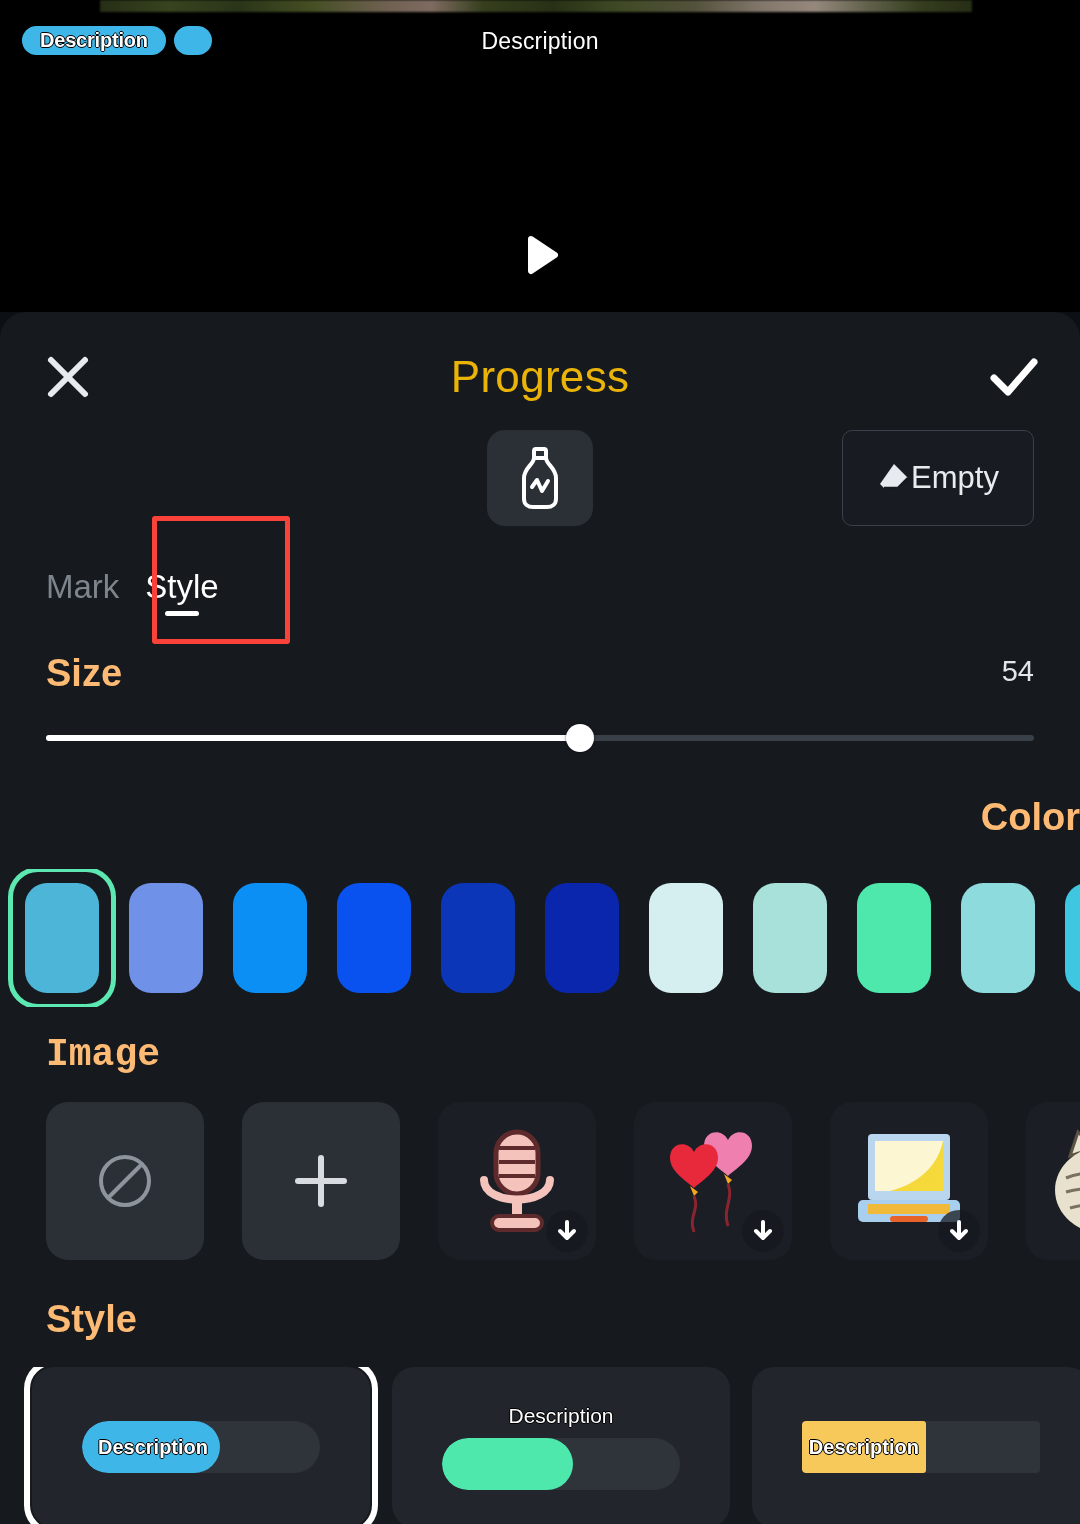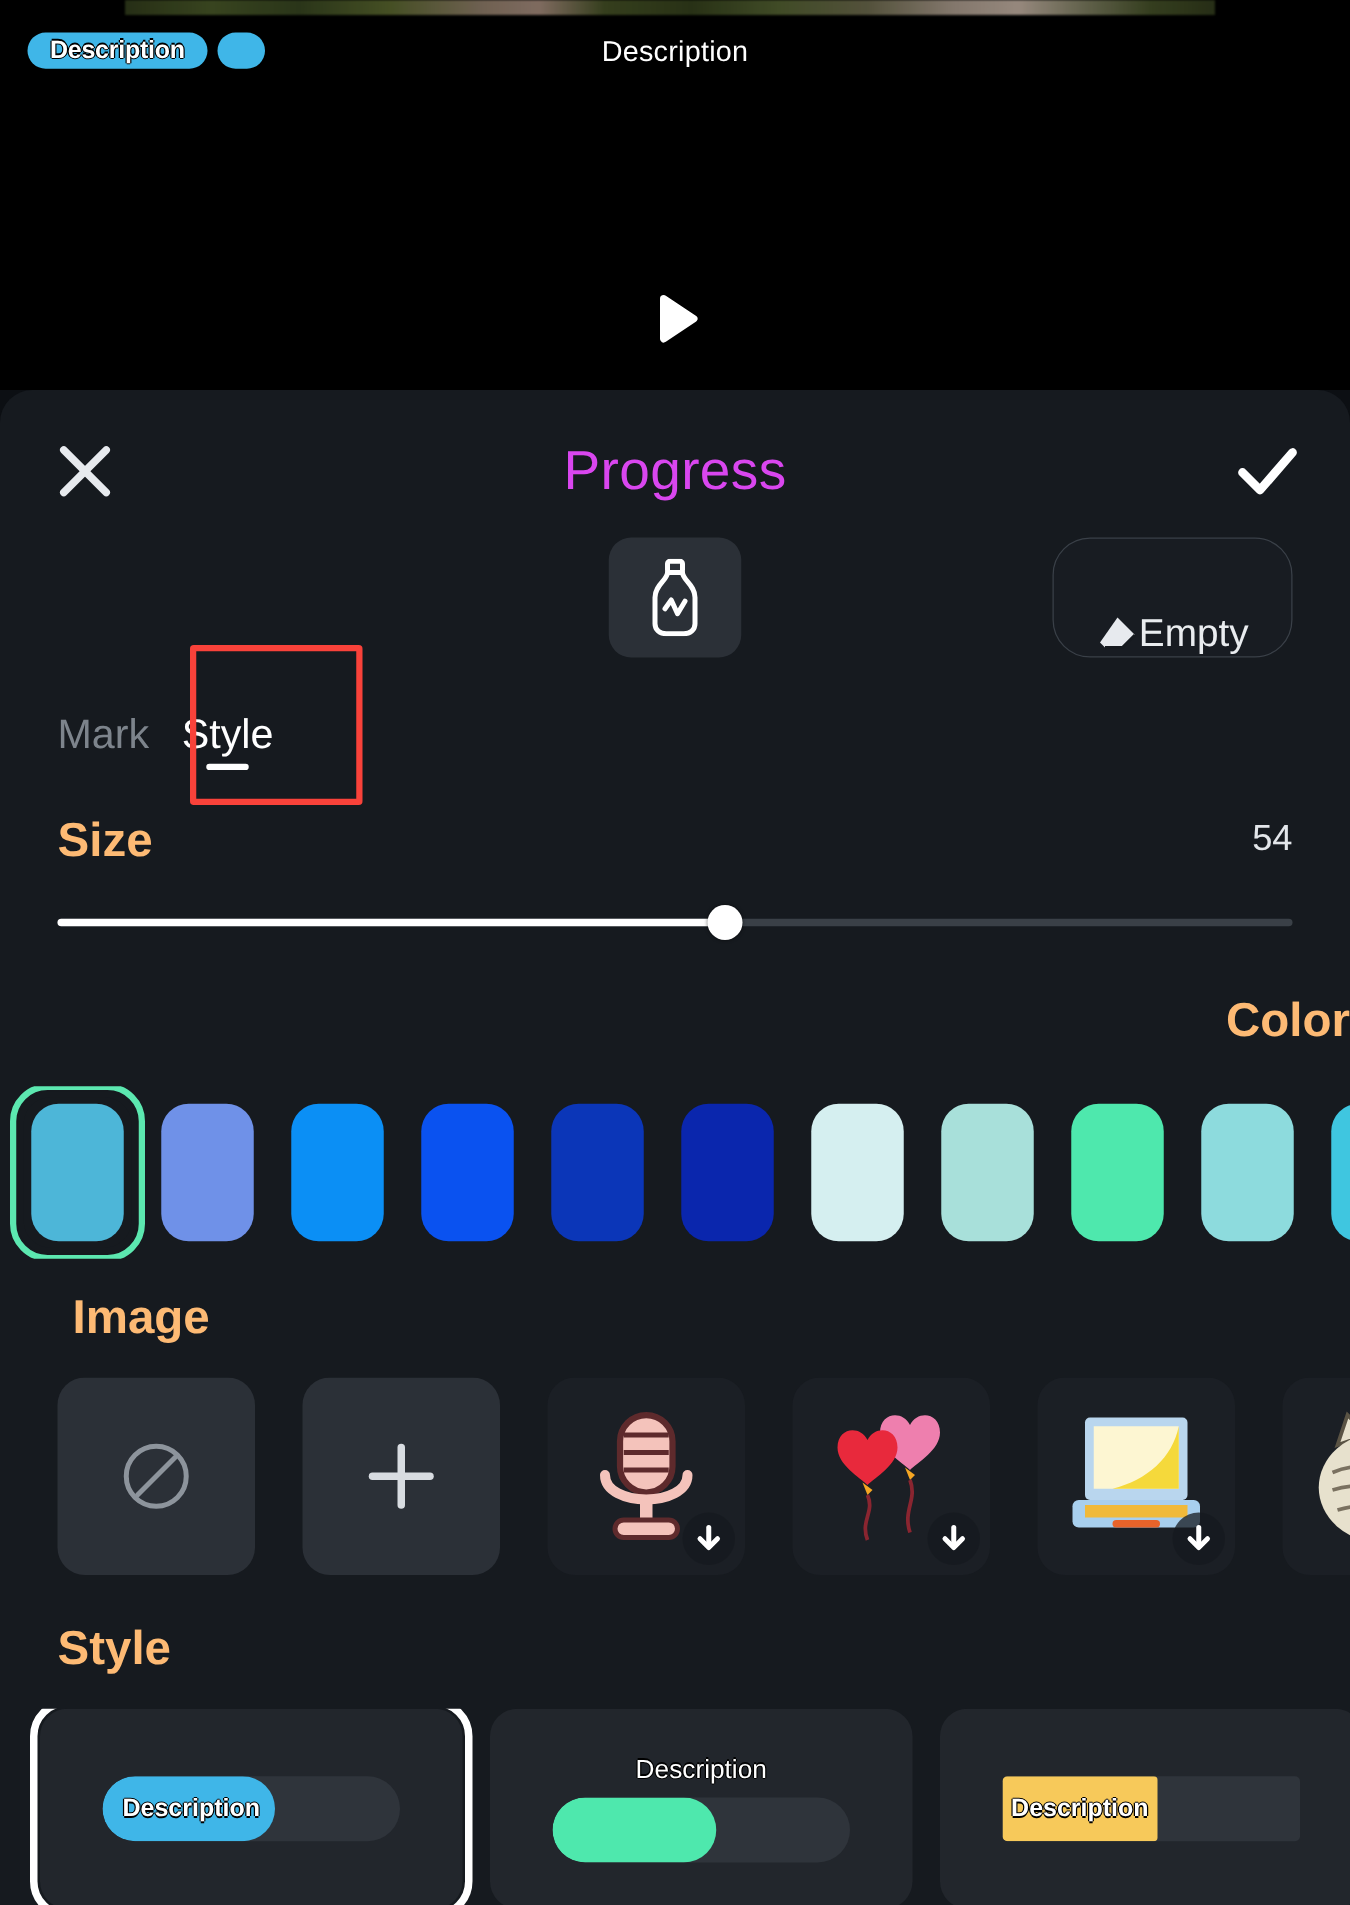--- a/index.html
+++ b/index.html
@@ -60,34 +60,34 @@
     border-top-left-radius: 26px; border-top-right-radius: 26px;
   }
 
   .sheet-head {
     position: relative; height: 118px;
   }
   .icon-close { position: absolute; left: 45px; top: 42px; width: 46px; height: 46px; cursor: pointer; }
   .icon-check { position: absolute; right: 40px; top: 42px; width: 52px; height: 46px; cursor: pointer; }
   .sheet-title {
     position: absolute; left: 0; right: 0; top: 40px; text-align: center;
-    font-size: 44px; color: #d946ef; letter-spacing: 0.3px;
+    font-size: 44px; color: #eab308; letter-spacing: 0.3px;
   }
 
   
   .tool-row { position: relative; height: 104px; }
   .bottle-btn {
     position: absolute; left: 487px; top: 0; width: 106px; height: 96px;
     background: #2b3037; border-radius: 18px;
     display: flex; align-items: center; justify-content: center; cursor: pointer;
   }
   .empty-btn {
     position: absolute; right: 46px; top: 0; width: 192px; height: 96px;
-    border: 1.5px solid #3a4048; border-radius: 30px; background: #181c22;
-    display: flex; align-items: flex-end; justify-content: center; cursor: pointer;
+    border: 1.5px solid #3a4048; border-radius: 10px; background: #181c22;
+    display: flex; align-items: center; justify-content: center; cursor: pointer;
   }
   .empty-btn .lbl { font-size: 31px; color: #e9ecef; }
 
   
   .tabs {
     position: relative; margin-top: 34px; height: 62px; padding-left: 46px;
     display: flex; align-items: flex-start; gap: 26px;
   }
   .tab { font-size: 33px; color: #7d848c; cursor: pointer; position: relative; padding-bottom: 10px; }
   .tab.active { color: #ffffff; }
@@ -136,21 +136,21 @@
     width: 98px; height: 132px; border-radius: 30px; border: 5px solid #5ce8b0;
   }
   .swatch-wrap.selected::after {
     content: ""; position: absolute; left: 50%; top: 50%; transform: translate(-50%,-50%);
     width: 86px; height: 120px; border-radius: 26px; border: 5px solid #161a1f;
   }
   .swatch-wrap.selected .swatch { position: relative; z-index: 2; }
 
   
   .sec-image { position: relative; margin-top: 26px; }
-  .sec-image .sec-label { position: static; margin-left: 58px; display: block; }
+  .sec-image .sec-label { position: static; margin-left: 46px; display: block; font-family: Liberation Mono, monospace; }
   .img-row {
     margin-top: 26px; display: flex; gap: 38px; padding-left: 46px; overflow: hidden; height: 168px;
   }
   .img-cell {
     position: relative; width: 158px; min-width: 158px; height: 158px;
     background: #2b3037; border-radius: 22px; overflow: hidden; cursor: pointer;
     display: flex; align-items: center; justify-content: center;
   }
   .img-cell.sticker { background: #1b1f25; }
   .dl-badge {

